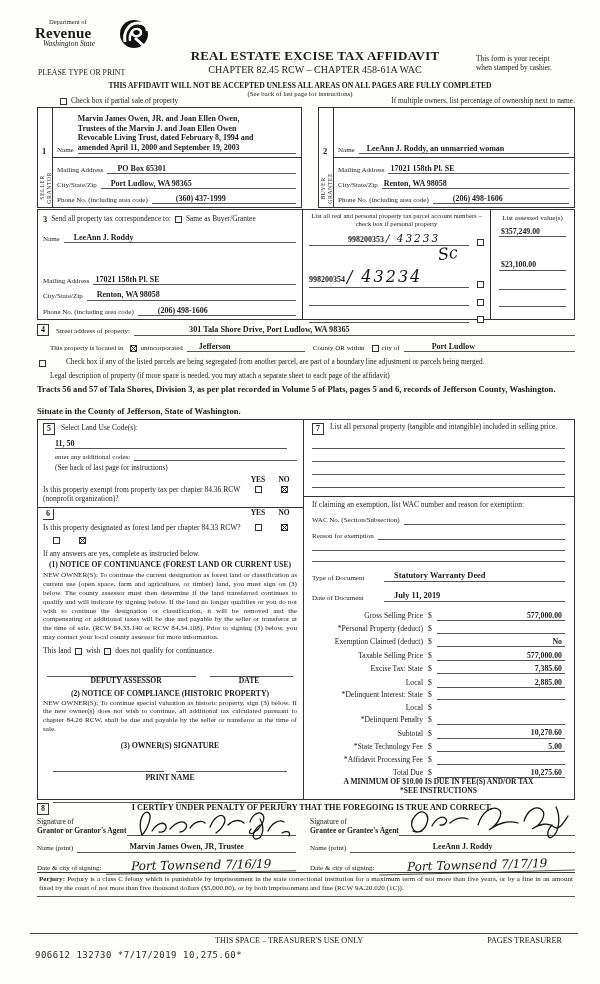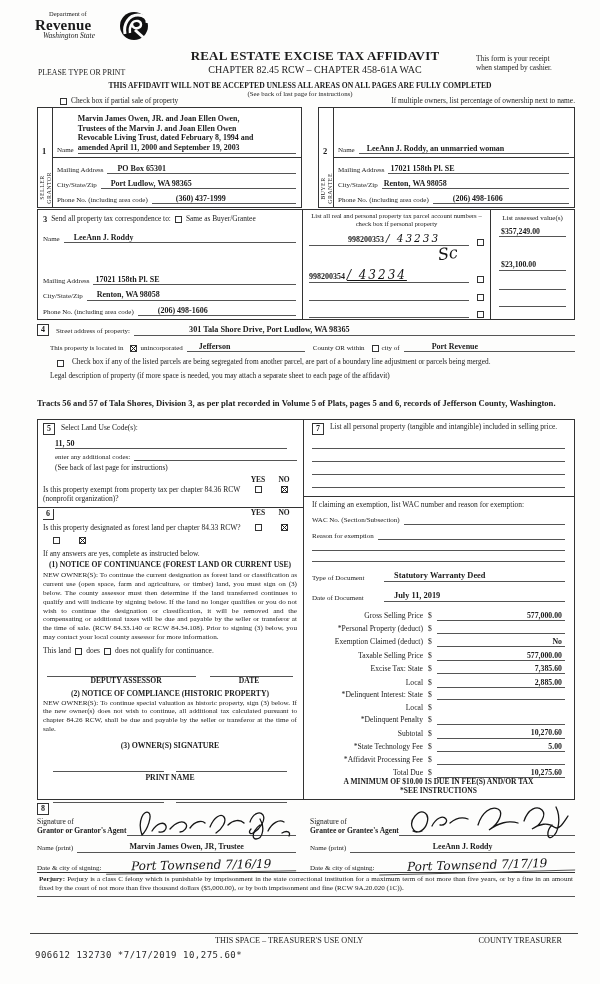--- a/index.html
+++ b/index.html
@@ -53,21 +53,21 @@
   .moneyrow .mlab { flex:1; text-align:right; font-size:7.6px; white-space:nowrap; }
   .moneyrow .mdollar { width:14px; text-align:center; font-size:7.6px; }
   .moneyrow .mval { width:128px; border-bottom:1px solid #555; text-align:right; font-weight:bold; font-size:7.8px; padding-right:3px; }
   .stamp { font-family:"DejaVu Sans Mono", monospace; font-size:9px; letter-spacing:.5px; color:#2a2a2a; }
 </style>
 </head>
 <body>
 
 <div class="page">
 
-  <div class="abs" style="left:35px; top:10px; display:flex;align-items:flex-end;">
+  <div class="abs" style="left:35px; top:18px; display:flex;align-items:flex-end;">
     <div style="text-align:left;">
       <div class="logo-dept" style="padding-left:14px;">Department of</div>
       <div class="logo-rev">Revenue</div>
       <div class="logo-state">Washington State</div>
     </div>
     <svg class="abs" style="left:82px; top:0;" width="34" height="34" viewBox="0 0 34 34">
       <circle cx="17" cy="16" r="14" fill="#111"></circle>
       <path d="M8,24 C6,14 12,5 21,5 C27,5 31,9 30,13" stroke="#fdfdfc" stroke-width="3" fill="none"></path>
       <path d="M13,23 C12,15 16,10 21,11 C25,12 25,17 21,18 C18,19 15,17 15,14" stroke="#fdfdfc" stroke-width="2.4" fill="none"></path>
       <path d="M18,20 L27,28" stroke="#fdfdfc" stroke-width="3"></path>
@@ -189,21 +189,21 @@
       </div>
     </div>
 
     <div style="width:188px; border-right:1px solid #333; padding:2px 6px 3px 6px; position:relative;">
       <div class="c" style="font-size:6.7px; line-height:1.15;">List all real and personal property tax parcel account numbers – check box if personal property</div>
       <div class="frow" style="margin-top:5px;">
         <span class="uline" style="flex:1; white-space:nowrap;"><span class="b" style="font-size:8px;padding-left:39px;">998200353</span> <span class="hand" style="font-size:10.5px; letter-spacing:2px;">/ 43233</span></span>
         <span class="cb" style="margin-left:8px;"></span>
       </div>
       <div class="frow" style="margin-top:22px;">
-        <span class="uline" style="flex:1; white-space:nowrap;"><span class="b" style="font-size:8px;">998200354</span> <span class="hand" style="font-size:12px; letter-spacing:2px;text-decoration:underline;">/ 43234</span></span>
+        <span class="uline" style="flex:1; white-space:nowrap;"><span class="b" style="font-size:8px;">998200354</span> <span class="hand" style="font-size:16px; letter-spacing:2px;">/ 43234</span></span>
         <span class="cb" style="margin-left:8px;"></span>
       </div>
       <div class="frow" style="margin-top:9px;">
         <span class="uline" style="flex:1; height:9px;"></span>
         <span class="cb" style="margin-left:8px;"></span>
       </div>
       <div class="frow" style="margin-top:8px;">
         <span class="uline" style="flex:1; height:9px;"></span>
         <span class="cb" style="margin-left:8px;"></span>
       </div>
@@ -226,28 +226,28 @@
       <span class="uline" style="flex:1; font-weight:bold; font-size:8.2px; padding-left:55px; white-space:nowrap;">301 Tala Shore Drive, Port Ludlow, WA  98365</span>
     </div>
     <div class="frow" style="margin-top:6px; margin-left:13px;">
       <span class="lab">This property is located in</span>
       <span class="cb checked" style="margin:0 3px;"></span>
       <span class="lab">unincorporated</span>
       <span class="uline b" style="width:118px; font-size:8px; padding-left:12px; margin-right:8px;">Jefferson</span>
       <span class="lab b" style="font-weight:normal;">County OR  within</span>
       <span class="cb" style="margin:0 3px;"></span>
       <span class="lab">city of</span>
-      <span class="uline b" style="flex:1; font-size:8px; padding-left:28px;">Port Revenue</span>
-    </div>
-    <div style="margin-top:6px; margin-left:20px; display:flex; align-items:flex-end; gap:8px;">
+      <span class="uline b" style="flex:1; font-size:8px; padding-left:28px;">Port Ludlow</span>
+    </div>
+    <div style="margin-top:6px; margin-left:2px; display:flex; align-items:flex-end; gap:20px;">
       <span class="cb"></span>
       <span style="font-size:7.3px;">Check box if any of the listed parcels are being segregated from another parcel, are part of a boundary line adjustment or parcels being merged.</span>
     </div>
     <div style="margin-top:5px; margin-left:13px; font-size:7.3px;">Legal description of property (if more space is needed, you may attach a separate sheet to each page of the affidavit)</div>
-    <div class="b" style="margin-top:17px; font-size:8.6px; line-height:1.45;">Tracts 56 and 57 of Tala Shores, Division 3, as per plat recorded in Volume 5 of Plats, pages 5 and 6, records of Jefferson County, Washington.</div>
+    <div class="b" style="margin-top:3px; font-size:8.6px; line-height:1.45;">Tracts 56 and 57 of Tala Shores, Division 3, as per plat recorded in Volume 5 of Plats, pages 5 and 6, records of Jefferson County, Washington.</div>
     <div class="b" style="margin-top:10px; font-size:8.6px;">Situate in the County of Jefferson, State of Washington.</div>
   </div>
 
   <div class="abs" style="left:37px; top:419px; width:538px; height:381px; border:1px solid #333; display:flex; background:#fff;">
 
     <div style="width:266px; border-right:1px solid #333; padding:3px 6px 3px 5px; display:flex; flex-direction:column;">
       <div style="display:flex; gap:6px; align-items:center;">
         <span class="numbox">5</span>
         <span style="font-size:7.5px;">Select Land Use Code(s):</span>
       </div>
@@ -281,21 +281,21 @@
       <div class="qrow">
         <span class="yncol"><span class="cb"></span></span>
         <span class="yncol"><span class="cb checked"></span></span>
       </div>
       <div style="margin-top:4px; font-size:7.4px;">If any answers are yes, complete as instructed below.</div>
       <div class="b c" style="margin-top:3px; font-size:7.6px;">(1) NOTICE OF CONTINUANCE (FOREST LAND OR CURRENT USE)</div>
       <div class="just" style="margin-top:1px; font-size:7.15px; line-height:1.23;">NEW OWNER(S): To continue the current designation as forest land or classification as current use (open space, farm and agriculture, or timber) land, you must sign on (3) below.  The county assessor must then determine if the land transferred continues to qualify and will indicate by signing below.  If the land no longer qualifies or you do not wish to continue the designation or classification, it will be removed and the compensating or additional taxes will be due and payable by the seller or transferor at the time of sale.  (RCW 84.33.140 or RCW 84.34.108).  Prior to signing (3) below, you may contact your local county assessor for more information.</div>
       <div style="margin-top:5px; display:flex; align-items:center; gap:4px; font-size:7.5px;">
         <span>This land</span>
         <span class="cb"></span>
-        <span>does</span>
+        <span>wish</span>
         <span class="cb"></span>
         <span>does not qualify for continuance.</span>
       </div>
       <div style="display:flex; margin-top:13px; gap:14px; padding:0 4px;">
         <span class="uline" style="flex:1.8; height:8px;"></span>
         <span class="uline" style="flex:1; height:8px;"></span>
       </div>
       <div style="display:flex; gap:0; padding:0 4px;">
         <span class="b c" style="flex:1.8; font-size:7.6px;">DEPUTY ASSESSOR</span>
         <span class="b c" style="flex:1; font-size:7.6px;">DATE</span>
@@ -414,20 +414,21 @@
 
       <div style="flex:1;"></div>
       <div class="b c" style="font-size:7.5px;">A MINIMUM OF $10.00 IS DUE IN FEE(S) AND/OR TAX</div>
       <div class="b c" style="font-size:7.5px; margin-bottom:6px;">*SEE INSTRUCTIONS</div>
     </div>
   </div>
 
   <div class="abs" style="left:37px; top:801px; width:538px;">
     <div style="display:flex; align-items:flex-start; padding-top:2px;">
       <span class="numbox">8</span>
+      <span class="b c" style="flex:1; font-size:8.2px;">I CERTIFY UNDER PENALTY OF PERJURY THAT THE FOREGOING IS TRUE AND CORRECT.</span>
     </div>
     <div style="display:flex; margin-top:2px;">
 
       <div style="width:50%; display:flex; align-items:flex-end; position:relative; padding-right:10px;">
         <div style="font-size:7.5px; line-height:1.3;">
           <div>Signature of</div>
           <div class="b">Grantor or Grantor's Agent</div>
         </div>
         <span class="uline" style="flex:1; height:8px;"></span>
         <svg class="sig-svg abs" style="left:95px; top:-12px;" width="165" height="40" viewBox="0 0 165 40">
@@ -470,16 +471,16 @@
     </div>
   </div>
 
   <div class="abs" style="left:37px; top:872px; width:538px; border-top:1px solid #333; border-bottom:1px solid #555; padding:2px 2px 3px 2px; font-size:7.1px; line-height:1.3; text-align:justify;">
     <span class="b">Perjury:</span>
     <span>Perjury is a class C felony which is punishable by imprisonment in the state correctional institution for a maximum term of not more than five years, or by a fine in an amount fixed by the court of not more than five thousand dollars ($5,000.00), or by both imprisonment and fine (RCW 9A.20.020 (1C)).</span>
   </div>
 
   <div class="abs" style="left:30px; right:22px; top:933px; border-top:1px solid #444;"></div>
   <div class="abs" style="left:215px; top:936px; font-size:8.2px;">THIS SPACE – TREASURER'S USE ONLY</div>
-  <div class="abs" style="right:38px; top:936px; font-size:8.2px;">COUNTY TREASURER</div>
+  <div class="abs" style="right:38px; top:936px; font-size:8.2px;">PAGES TREASURER</div>
   <div class="abs stamp" style="left:35px; top:950px;">906612 132730 *7/17/2019 10,275.60*</div>
 
 </div>
 
 </body></html>

